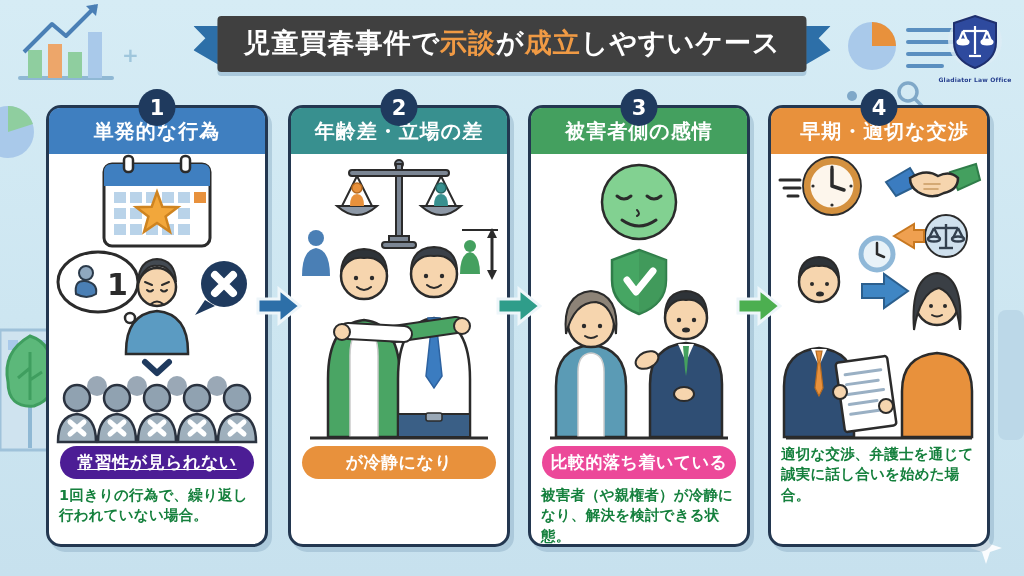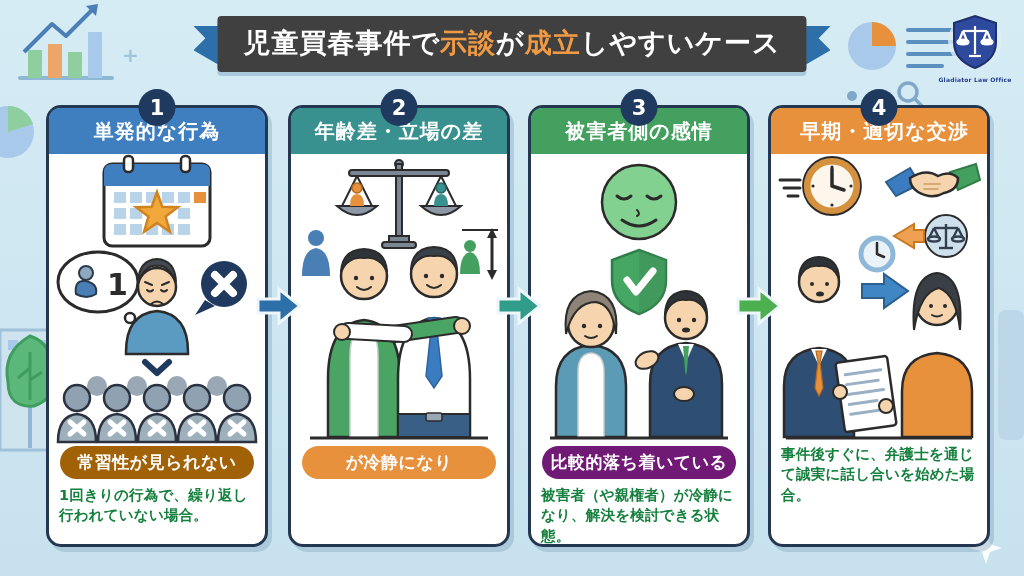--- a/index.html
+++ b/index.html
@@ -241,21 +241,21 @@
         <g stroke="#fff" stroke-width="5" stroke-linecap="round">
           <path d="M18,46 L32,58 M32,46 L18,58"></path>
             <path d="M58,46 L72,58 M72,46 L58,58"></path>
             <path d="M98,46 L112,58 M112,46 L98,58"></path>
             <path d="M138,46 L152,58 M152,46 L138,58"></path>
             <path d="M178,46 L192,58 M192,46 L178,58"></path>
         </g>
       </g>
     </svg>
   </div>
-  <div class="badge" style="background: #a16207;">
+  <div class="badge" style="background: #4c1d95; text-decoration: underline;">
       <span>常習性が見られない</span>
     </div>
   <p class="desc">1回きりの行為で、繰り返し行われていない場合。</p>
 </section>
 
 <section class="panel" style="left:288px">
   <div class="num-circle">
       <span>2</span>
     </div>
   <header class="panel-header" style="background: rgb(56, 144, 143);">
@@ -366,21 +366,21 @@
         <ellipse cx="150" cy="240" rx="10" ry="7" fill="#f6d5ae" stroke="#2b2b2b" stroke-width="2"></ellipse>
         <circle cx="152" cy="164" r="21" fill="#f6d5ae" stroke="#2b2b2b" stroke-width="2.5"></circle>
         <path d="M131,160 Q132,138 152,137 Q172,138 173,160 Q166,144 152,146 Q138,144 131,160 Z" fill="#2e3338" stroke="#2b2b2b" stroke-width="2"></path>
         <circle cx="145" cy="166" r="2.2" fill="#2b2b2b"></circle>
           <circle cx="160" cy="166" r="2.2" fill="#2b2b2b"></circle>
         <ellipse cx="152" cy="176" rx="4" ry="2.5" fill="#2b2b2b"></ellipse>
       </g>
       <line x1="16" y1="284" x2="194" y2="284" stroke="#2b2b2b" stroke-width="3"></line>
     </svg>
   </div>
-  <div class="badge" style="background: #701a75;">
+  <div class="badge" style="background: #ec4899;">
       <span>比較的落ち着いている</span>
     </div>
   <p class="desc">被害者（や親権者）が冷静になり、解決を検討できる状態。</p>
 </section>
 
 <section class="panel" style="left:768px">
   <div class="num-circle">
       <span>4</span>
     </div>
   <header class="panel-header" style="background: rgb(232, 145, 60); padding-left: 11px;">
@@ -457,21 +457,21 @@
         <path d="M128,283 V237 Q128,202 163,199 Q198,202 198,237 V283 Z" fill="#e8913c" stroke="#2b2b2b" stroke-width="2.5"></path>
         <circle cx="163" cy="150" r="21" fill="#f6d5ae" stroke="#2b2b2b" stroke-width="2.5"></circle>
         <path d="M140,176 Q136,122 163,119 Q190,122 186,176 Q182,140 165,134 Q146,138 140,176 Z" fill="#3a3f45" stroke="#2b2b2b" stroke-width="2"></path>
         <circle cx="157" cy="152" r="2" fill="#2b2b2b"></circle>
           <circle cx="171" cy="152" r="2" fill="#2b2b2b"></circle>
         <path d="M158,161 Q163,164 168,161" stroke="#2b2b2b" stroke-width="2" fill="none" stroke-linecap="round"></path>
       </g>
       <line x1="12" y1="284" x2="198" y2="284" stroke="#2b2b2b" stroke-width="3"></line>
     </svg>
   </div>
-  <p class="desc">事件後すぐに、弁護士を通じて誠実に話し合いを始めた場合。</p>
+  <p class="desc">適切な交渉、弁護士を通じて誠実に話し合いを始めた場合。</p>
 </section>
 
 <svg class="flow-arrow" style="left:256px" viewBox="0 0 46 40">
   <path d="M2,13 H23 V3 L44,20 L23,37 V27 H2 Z" stroke="#eef6fa" stroke-width="3" style="fill: rgb(45, 111, 168);"></path>
 </svg>
 <svg class="flow-arrow" style="left:496px" viewBox="0 0 46 40">
   <path d="M2,13 H23 V3 L44,20 L23,37 V27 H2 Z" stroke="#eef6fa" stroke-width="3" style="fill: rgb(47, 157, 138);"></path>
 </svg>
 <svg class="flow-arrow" style="left:736px" viewBox="0 0 46 40">
   <path d="M2,13 H23 V3 L44,20 L23,37 V27 H2 Z" stroke="#eef6fa" stroke-width="3" style="fill: rgb(76, 175, 80);"></path>

